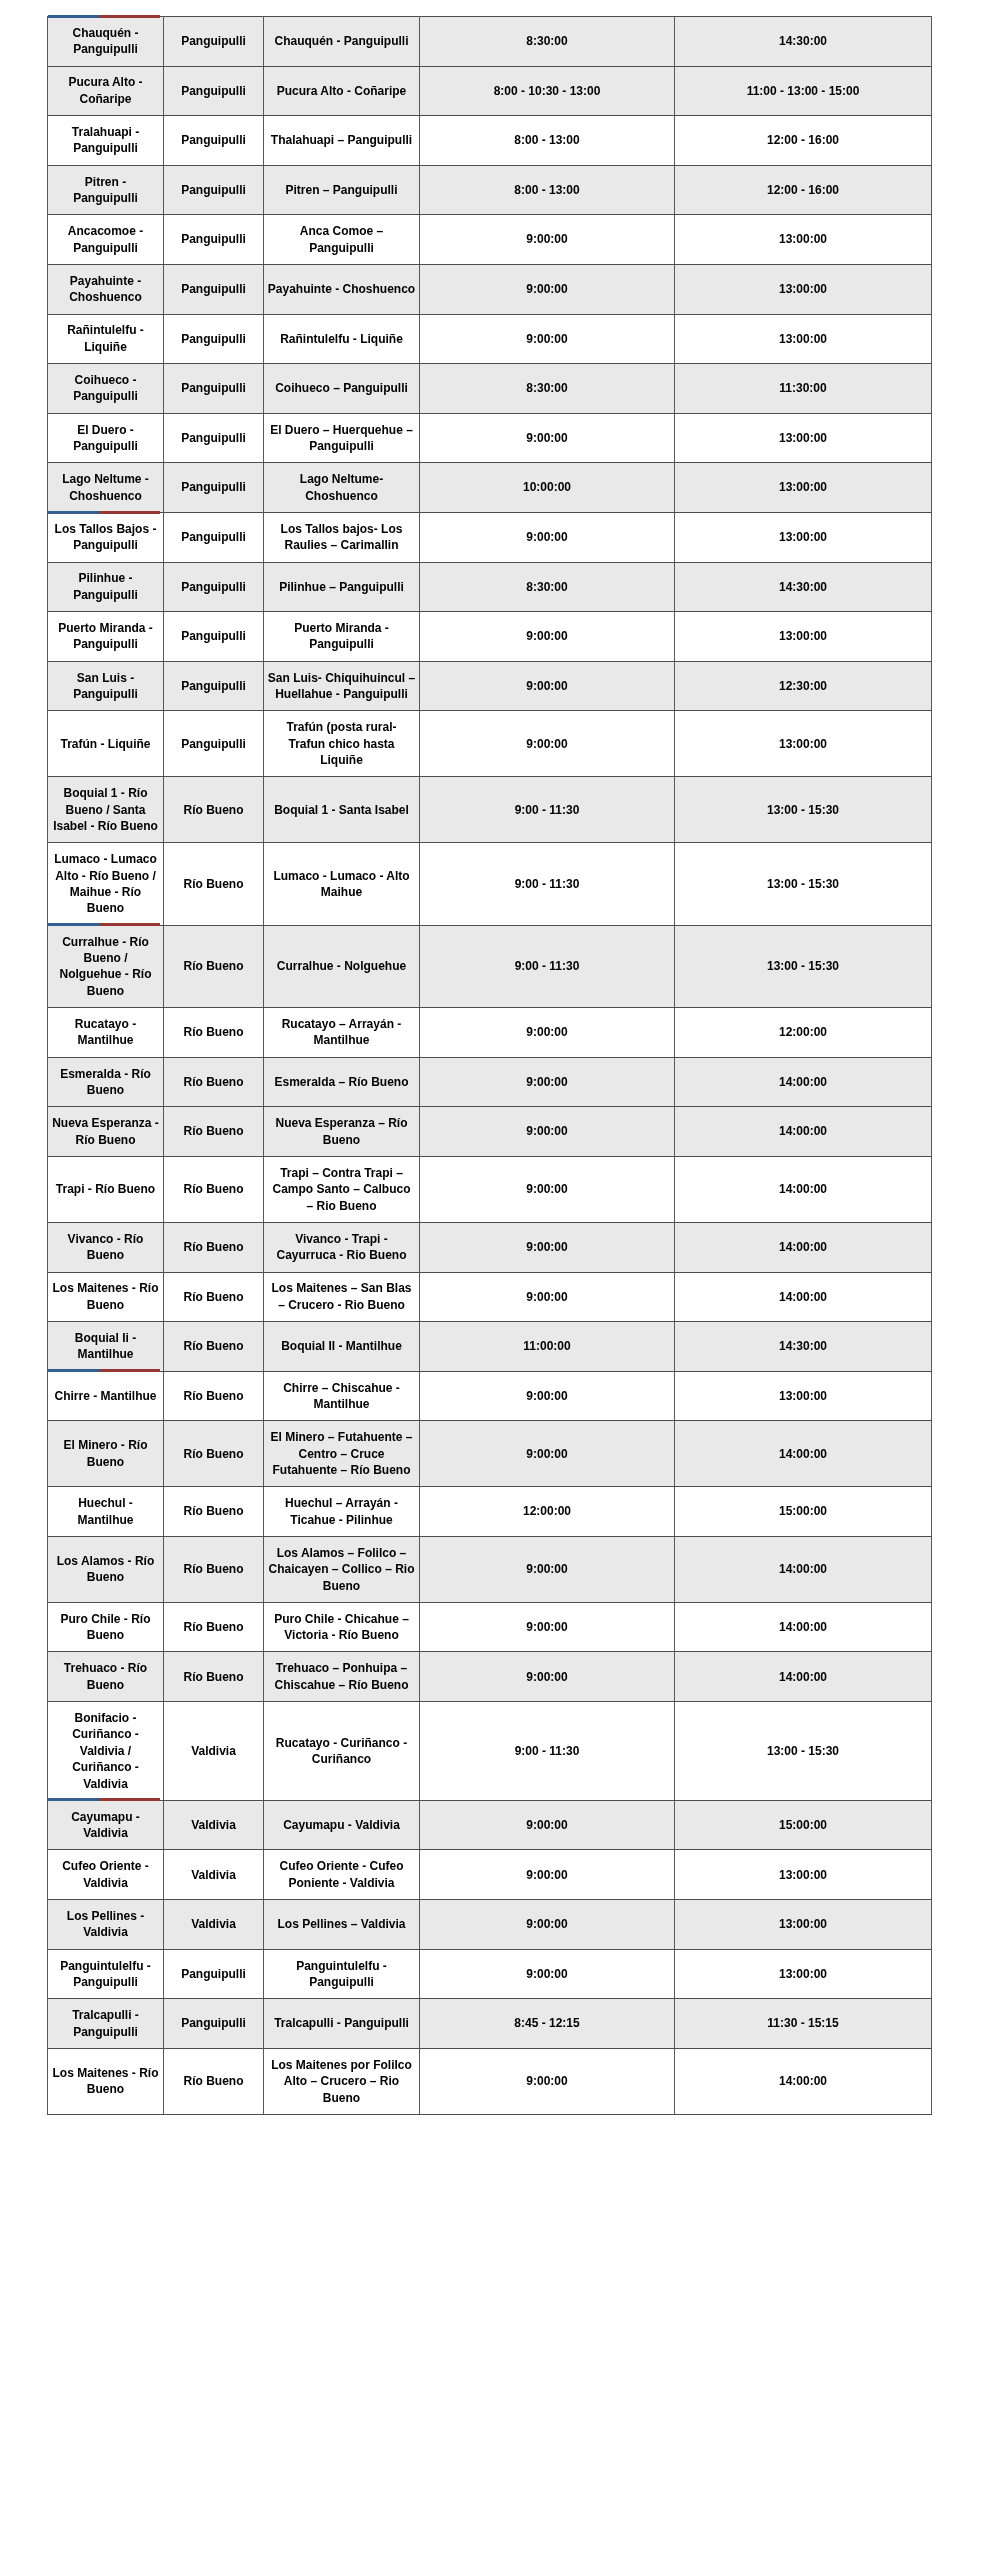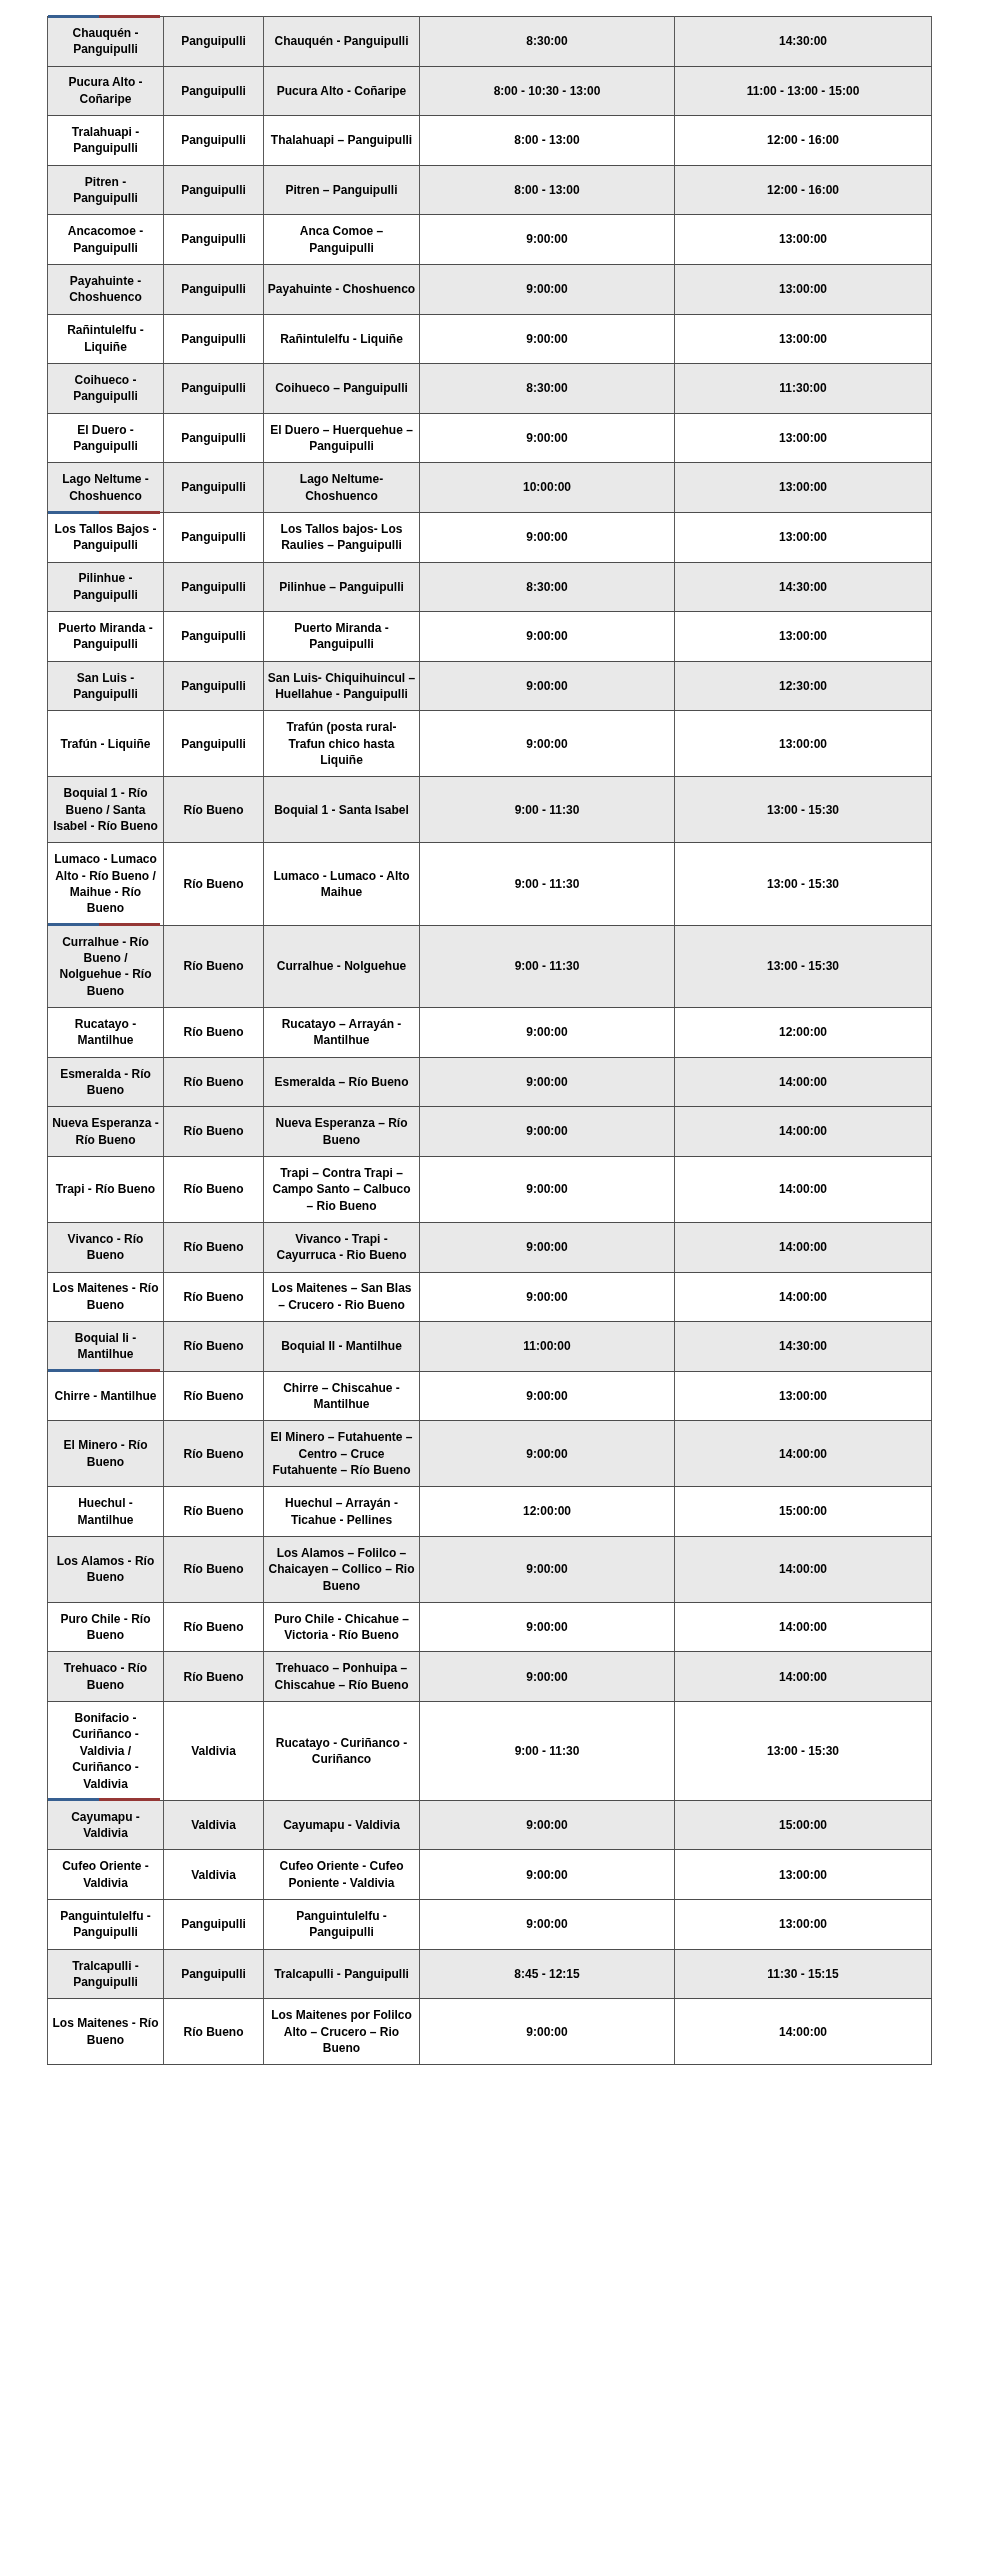--- a/index.html
+++ b/index.html
@@ -146,21 +146,21 @@
           <td>Lago Neltume- Choshuenco</td>
           <td>10:00:00</td>
           <td>13:00:00</td>
         </tr>
         <tr>
           <td class="has-mark">Los Tallos Bajos - Panguipulli<div class="pagemark">
               <span class="seg-blue"></span>
               <span class="seg-red"></span>
             </div></td>
           <td>Panguipulli</td>
-          <td>Los Tallos bajos- Los Raulies – Panguipulli</td>
+          <td>Los Tallos bajos- Los Raulies – Carimallin</td>
           <td>9:00:00</td>
           <td>13:00:00</td>
         </tr>
         <tr class="alt">
           <td>Pilinhue - Panguipulli</td>
           <td>Panguipulli</td>
           <td>Pilinhue – Panguipulli</td>
           <td>8:30:00</td>
           <td>14:30:00</td>
         </tr>
@@ -271,21 +271,21 @@
         <tr class="alt">
           <td>El Minero - Río Bueno</td>
           <td>Río Bueno</td>
           <td>El Minero – Futahuente – Centro – Cruce Futahuente – Río Bueno</td>
           <td>9:00:00</td>
           <td>14:00:00</td>
         </tr>
         <tr>
           <td>Huechul - Mantilhue</td>
           <td>Río Bueno</td>
-          <td>Huechul – Arrayán - Ticahue - Pellines</td>
+          <td>Huechul – Arrayán - Ticahue - Pilinhue</td>
           <td>12:00:00</td>
           <td>15:00:00</td>
         </tr>
         <tr class="alt">
           <td>Los Alamos - Río Bueno</td>
           <td>Río Bueno</td>
           <td>Los Alamos – Folilco – Chaicayen – Collico – Rio Bueno</td>
           <td>9:00:00</td>
           <td>14:00:00</td>
         </tr>
@@ -317,20 +317,27 @@
             </div></td>
           <td>Valdivia</td>
           <td>Cayumapu - Valdivia</td>
           <td>9:00:00</td>
           <td>15:00:00</td>
         </tr>
         <tr>
           <td>Cufeo Oriente - Valdivia</td>
           <td>Valdivia</td>
           <td>Cufeo Oriente - Cufeo Poniente - Valdivia</td>
+          <td>9:00:00</td>
+          <td>13:00:00</td>
+        </tr>
+        <tr class="alt">
+          <td>Los Pellines - Valdivia</td>
+          <td>Valdivia</td>
+          <td>Los Pellines – Valdivia</td>
           <td>9:00:00</td>
           <td>13:00:00</td>
         </tr>
         <tr>
           <td>Panguintulelfu - Panguipulli</td>
           <td>Panguipulli</td>
           <td>Panguintulelfu - Panguipulli</td>
           <td>9:00:00</td>
           <td>13:00:00</td>
         </tr>

